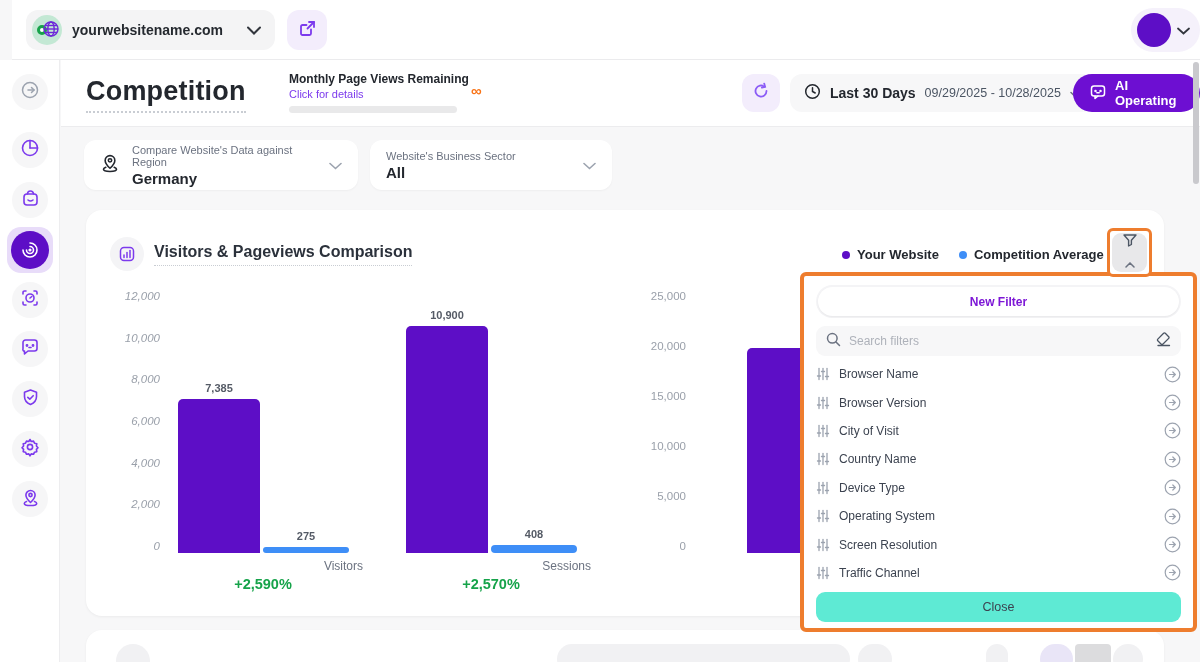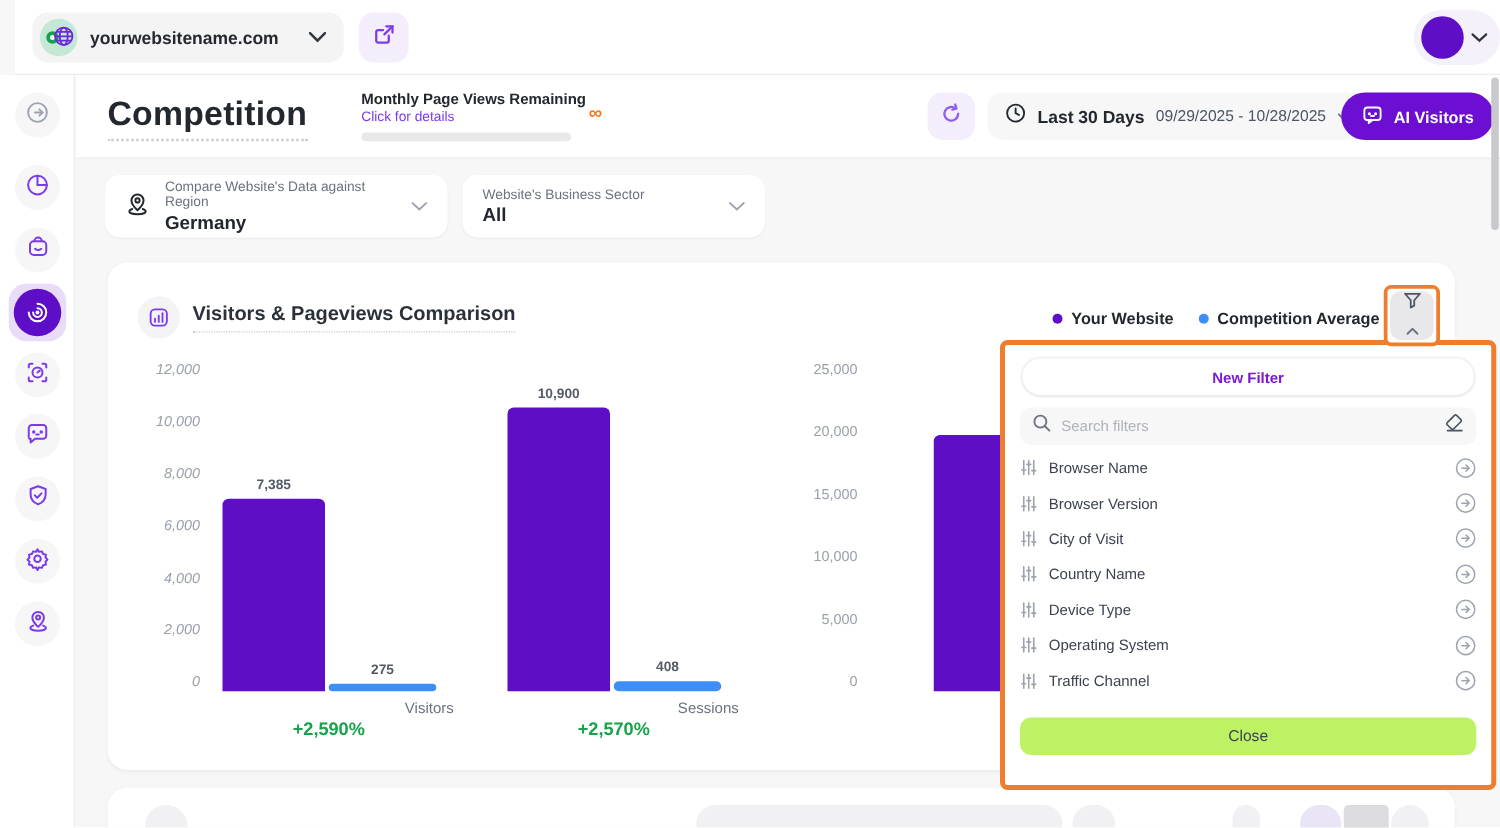--- a/index.html
+++ b/index.html
@@ -72,21 +72,21 @@
   .fp-tab { flex:1; display:flex; align-items:center; justify-content:center; font-size:12px; border-radius:15px; cursor:pointer; }
   .fp-tab.active { background:#fff; color:#7d17d6; font-weight:bold; box-shadow:0 1px 2px rgba(0,0,0,.05); }
   .fp-tab.inactive { color:#b6bac2; }
   .fp-search { margin-top:8px; height:30px; background:#f7f7f8; border-radius:9px; display:flex; align-items:center; padding:0 10px; gap:8px; }
   .fp-search input { flex:1; border:none; outline:none; background:transparent; font-size:12px; color:#3c4350; font-family:"Liberation Sans", sans-serif; }
   .fp-search input::placeholder { color:#aeb2ba; }
   .fp-list { margin-top:4px; }
   .fp-item { height:28.4px; display:flex; align-items:center; gap:9px; cursor:pointer; }
   .fp-item-label { font-size:12px; color:#3c4350; }
   .fp-item .go { margin-left:auto; display:flex; cursor:pointer; }
-  .fp-close { margin-top:15px; height:30px; background:#bef264; border-radius:9px; display:flex; align-items:center; justify-content:center; font-size:12.5px; color:#3c4350; cursor:pointer; }
+  .fp-close { margin-top:5px; height:30px; background:#5eead4; border-radius:9px; display:flex; align-items:center; justify-content:center; font-size:12.5px; color:#3c4350; cursor:pointer; }
 
   
   .bottom-card { position:absolute; left:86px; top:630px; width:1078px; height:46px; background:#fff; border-radius:16px; box-shadow:0 1px 3px rgba(0,0,0,.05); z-index:3; }
   .ph { position:absolute; top:14px; border-radius:15px; height:30px; background:#f1f1f3; }
 
   
   .scroll-thumb { position:absolute; right:1px; top:62px; width:6px; height:122px; background:#c9c9cd; border-radius:3px; z-index:50; }
 </style>
 </head>
 <body>
@@ -227,21 +227,21 @@
           </svg></span>
     </div>
     <div class="ai-btn">
       <span><svg width="18" height="18" viewBox="0 0 18 18" fill="none" stroke="#fff" stroke-width="1.5" stroke-linecap="round" stroke-linejoin="round">
             <rect x="2.5" y="3" width="13" height="10" rx="2.5"></rect>
             <path d="M6 13v2.5L9 13"></path>
             <circle cx="6.5" cy="8" r="0.5" fill="#fff"></circle>
             <circle cx="11.5" cy="8" r="0.5" fill="#fff"></circle>
             <path d="M7.8 9.8h2.4"></path>
           </svg></span>
-      <span>AI Visitors</span>
+      <span>AI Operating</span>
     </div>
   </div>
 
   <div class="drop-card" style="left:84px; width:274px;">
     <span><svg width="20" height="20" viewBox="0 0 19 19" fill="none" stroke="#23272e" stroke-width="1.5" stroke-linecap="round" stroke-linejoin="round">
           <path d="M9.5 2.5a4.6 4.6 0 0 1 4.6 4.6c0 3.2-4.6 7.4-4.6 7.4S4.9 10.3 4.9 7.1A4.6 4.6 0 0 1 9.5 2.5z"></path>
           <circle cx="9.5" cy="7" r="1.6"></circle>
           <path d="M5.5 13.5c-1.4.5-2.2 1.2-2.2 1.9 0 1.2 2.8 2.1 6.2 2.1s6.2-.9 6.2-2.1c0-.7-.8-1.4-2.2-1.9"></path>
         </svg></span>
     <span class="texts">
@@ -463,20 +463,40 @@
           <span style="display: flex;">
             <svg width="14" height="14" viewBox="0 0 14 14" fill="none" stroke="#9ca3af" stroke-width="1.3" stroke-linecap="round">
               <line x1="3" y1="1.5" x2="3" y2="12.5"></line>
               <line x1="7" y1="1.5" x2="7" y2="12.5"></line>
               <line x1="11" y1="1.5" x2="11" y2="12.5"></line>
               <line x1="1.5" y1="9" x2="4.5" y2="9"></line>
               <line x1="5.5" y1="4.5" x2="8.5" y2="4.5"></line>
               <line x1="9.5" y1="9.5" x2="12.5" y2="9.5"></line>
             </svg>
           </span>
+          <div class="fp-item-label" style="display: inline;">Screen Resolution</div>
+          <span class="go">
+            <svg width="17" height="17" viewBox="0 0 17 17" fill="none" stroke="#9ca3af" stroke-width="1.2" stroke-linecap="round" stroke-linejoin="round">
+              <circle cx="8.5" cy="8.5" r="7.3"></circle>
+              <line x1="5.5" y1="8.5" x2="11" y2="8.5"></line>
+              <polyline points="8.8,6 11.3,8.5 8.8,11"></polyline>
+            </svg>
+          </span>
+        </div>
+        <div class="fp-item">
+          <span style="display: flex;">
+            <svg width="14" height="14" viewBox="0 0 14 14" fill="none" stroke="#9ca3af" stroke-width="1.3" stroke-linecap="round">
+              <line x1="3" y1="1.5" x2="3" y2="12.5"></line>
+              <line x1="7" y1="1.5" x2="7" y2="12.5"></line>
+              <line x1="11" y1="1.5" x2="11" y2="12.5"></line>
+              <line x1="1.5" y1="9" x2="4.5" y2="9"></line>
+              <line x1="5.5" y1="4.5" x2="8.5" y2="4.5"></line>
+              <line x1="9.5" y1="9.5" x2="12.5" y2="9.5"></line>
+            </svg>
+          </span>
           <div class="fp-item-label" style="display: inline;">Traffic Channel</div>
           <span class="go">
             <svg width="17" height="17" viewBox="0 0 17 17" fill="none" stroke="#9ca3af" stroke-width="1.2" stroke-linecap="round" stroke-linejoin="round">
               <circle cx="8.5" cy="8.5" r="7.3"></circle>
               <line x1="5.5" y1="8.5" x2="11" y2="8.5"></line>
               <polyline points="8.8,6 11.3,8.5 8.8,11"></polyline>
             </svg>
           </span>
         </div>
       </div>

